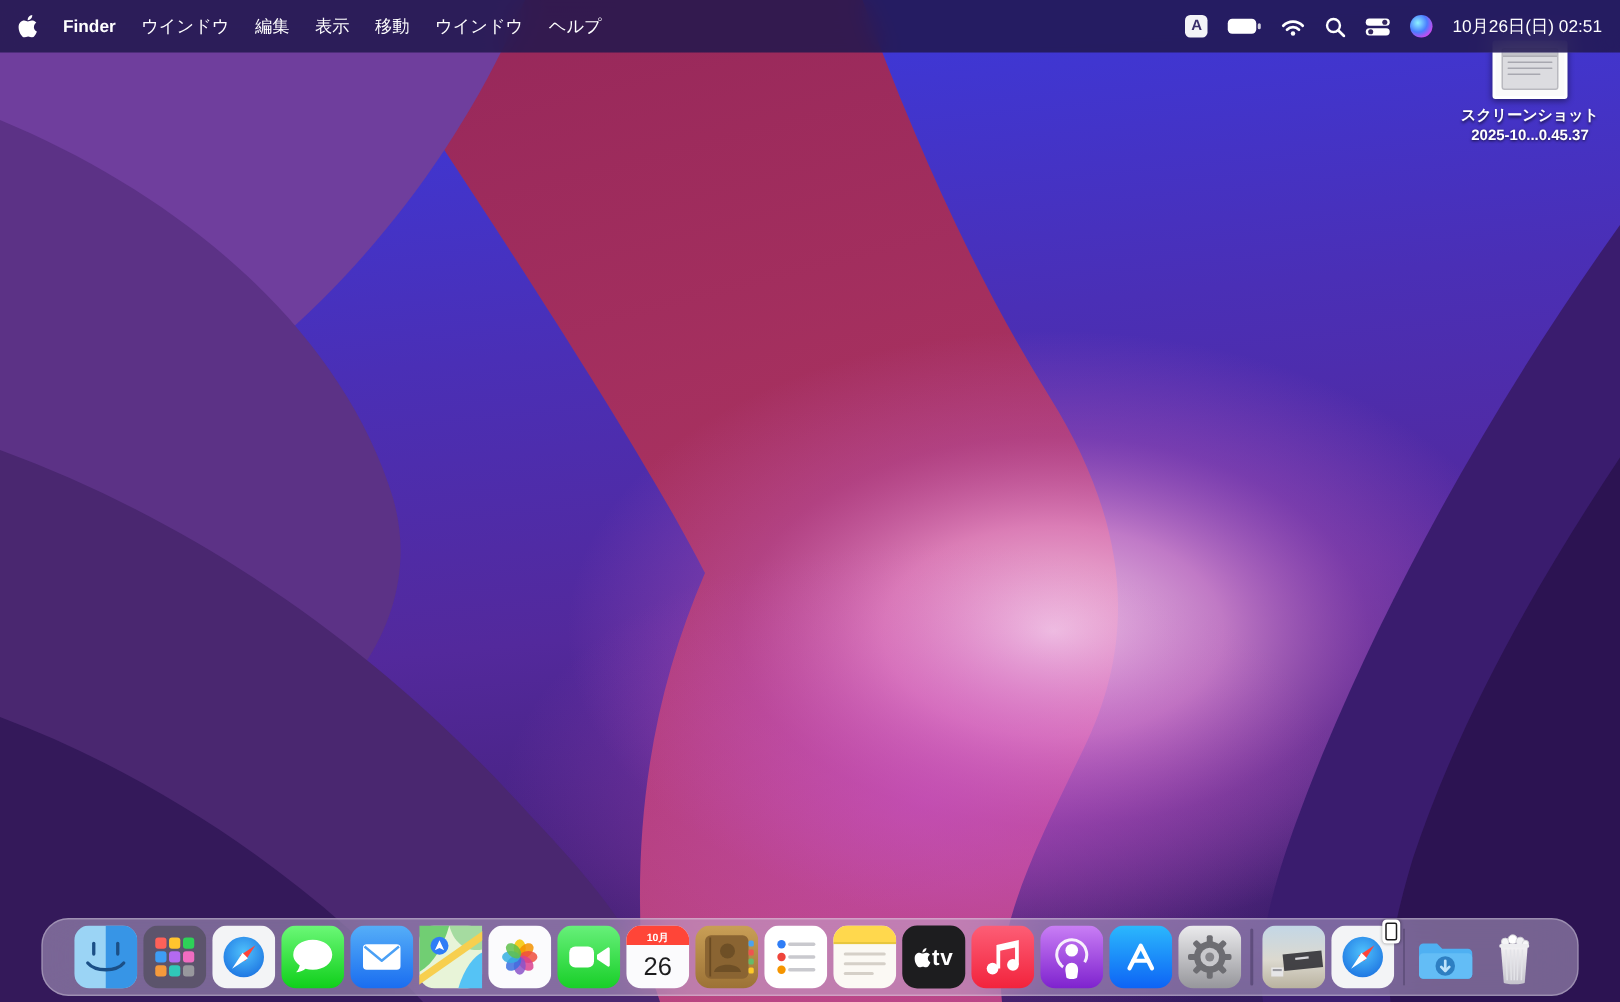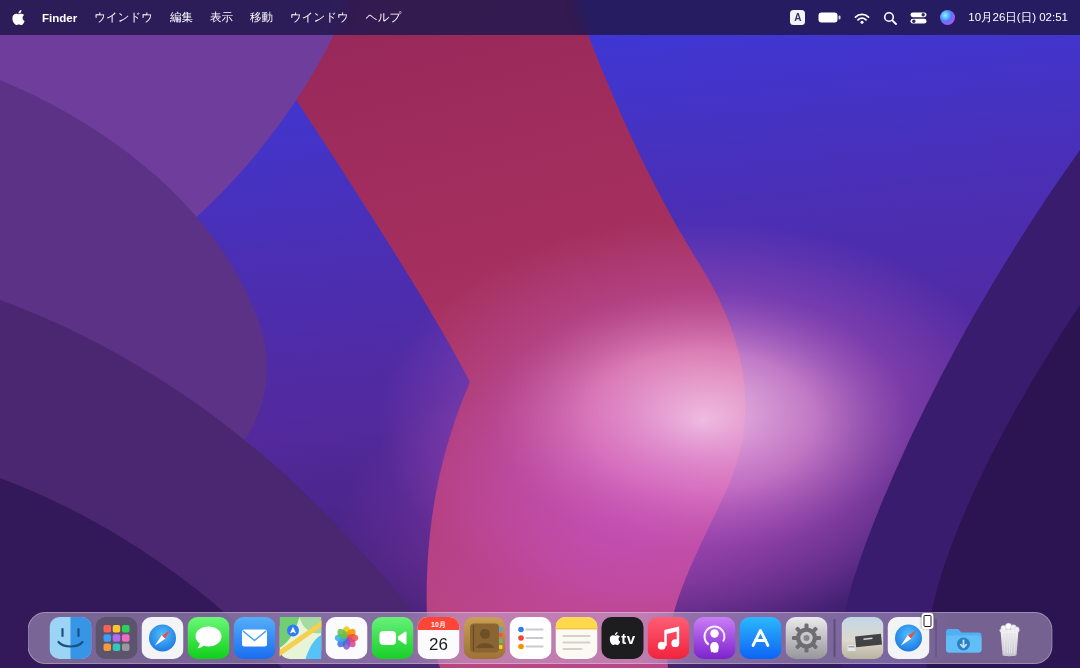--- a/index.html
+++ b/index.html
@@ -138,20 +138,34 @@
         <rect x="0.5" y="0.4" width="16" height="4.8" rx="2.4" fill="#ffffff"></rect>
         <circle cx="13.2" cy="2.8" r="1.7" fill="#33265e"></circle>
         <rect x="0.5" y="6.8" width="16" height="4.8" rx="2.4" fill="#ffffff"></rect>
         <circle cx="3.8" cy="9.2" r="1.7" fill="#33265e"></circle>
       </svg>
       <span class="siri-orb"></span>
       <span class="clock">10月26日(日) 02:51</span>
     </div>
   </div>
 
+  <div class="desktop-file">
+    <div class="thumb">
+      <div class="win">
+        <div class="bar"></div>
+        <div class="line"></div>
+        <div class="line"></div>
+        <div class="line" style="width:60%;"></div>
+      </div>
+    </div>
+    <div class="file-label">
+      <div>スクリーンショット</div>
+      <div>2025-10...0.45.37</div>
+    </div>
+  </div>
 
   <div class="dock">
 
     <div class="dock-item">
       <svg width="42" height="42" viewBox="0 0 42 42">
         <rect width="42" height="42" rx="10" fill="#9bd4f5"></rect>
         <path d="M21,0 H32 A10,10 0 0 1 42,10 V32 A10,10 0 0 1 32,42 H21 Z" fill="#3795e6"></path>
         <line x1="13" y1="12" x2="13" y2="19" stroke="#1b4f86" stroke-width="2.2" stroke-linecap="round"></line>
         <line x1="29" y1="12" x2="29" y2="19" stroke="#1b4f86" stroke-width="2.2" stroke-linecap="round"></line>
         <path d="M9,25 C14,31 28,31 33,25" stroke="#1b4f86" stroke-width="2.2" fill="none" stroke-linecap="round"></path>

